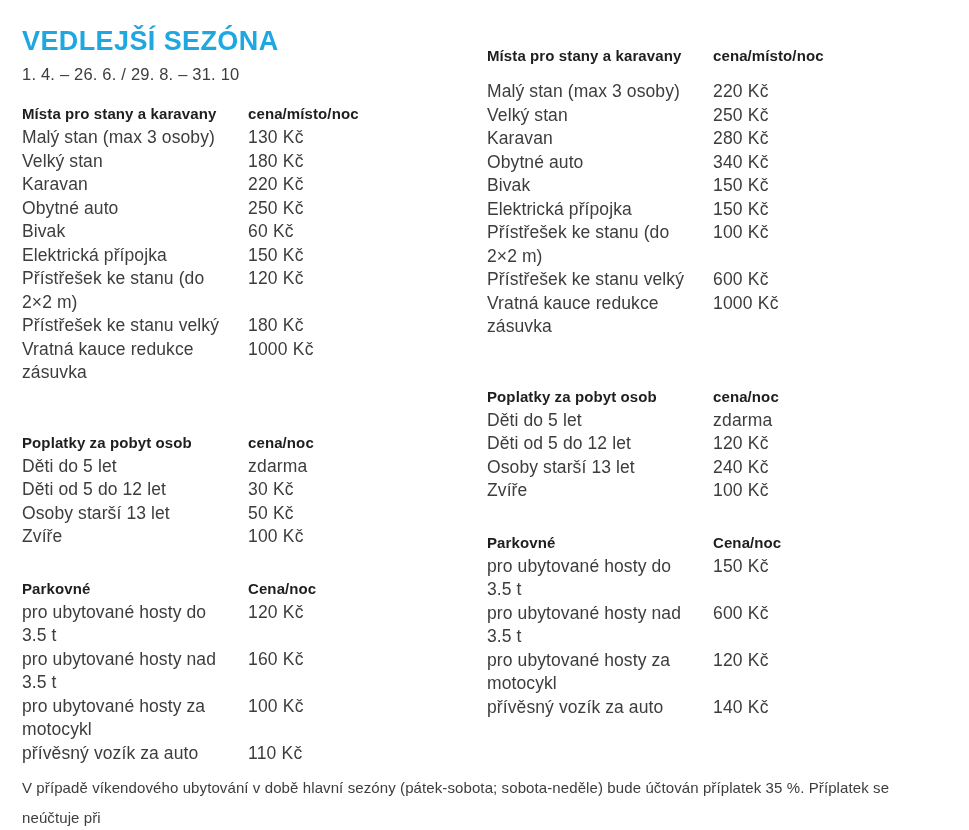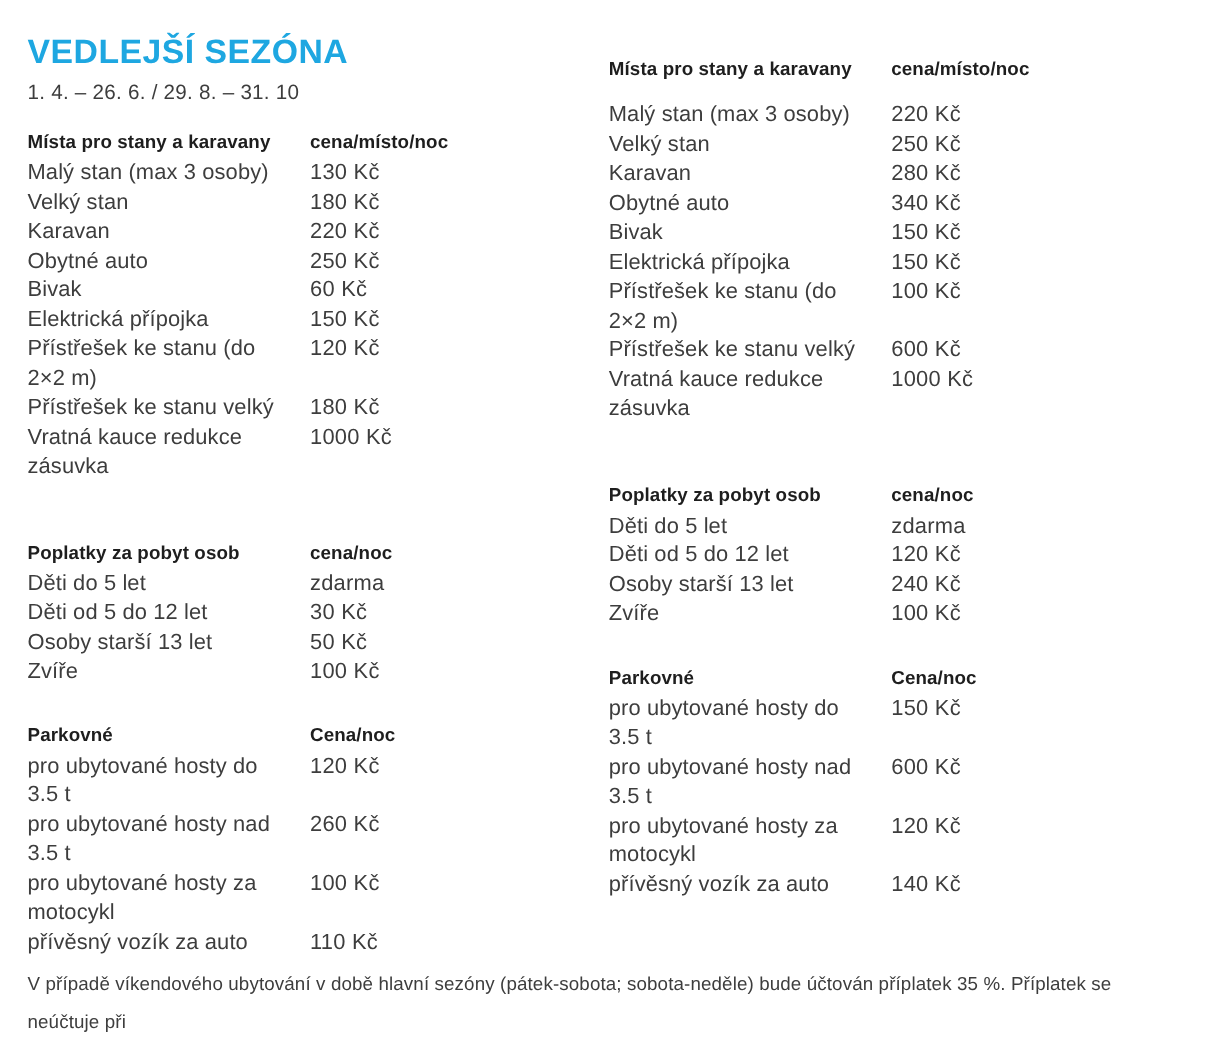--- a/index.html
+++ b/index.html
@@ -176,21 +176,21 @@
         </div>
         <div class="rows">
           <div class="row">
               <div class="label">pro ubytované hosty do
 3.5 t</div>
               <div class="price">120 Kč</div>
             </div>
           <div class="row">
               <div class="label">pro ubytované hosty nad
 3.5 t</div>
-              <div class="price">260 Kč</div>
+              <div class="price">160 Kč</div>
             </div>
           <div class="row">
               <div class="label">pro ubytované hosty za
 motocykl</div>
               <div class="price">100 Kč</div>
             </div>
           <div class="row">
               <div class="label">přívěsný vozík za auto</div>
               <div class="price">110 Kč</div>
             </div>

